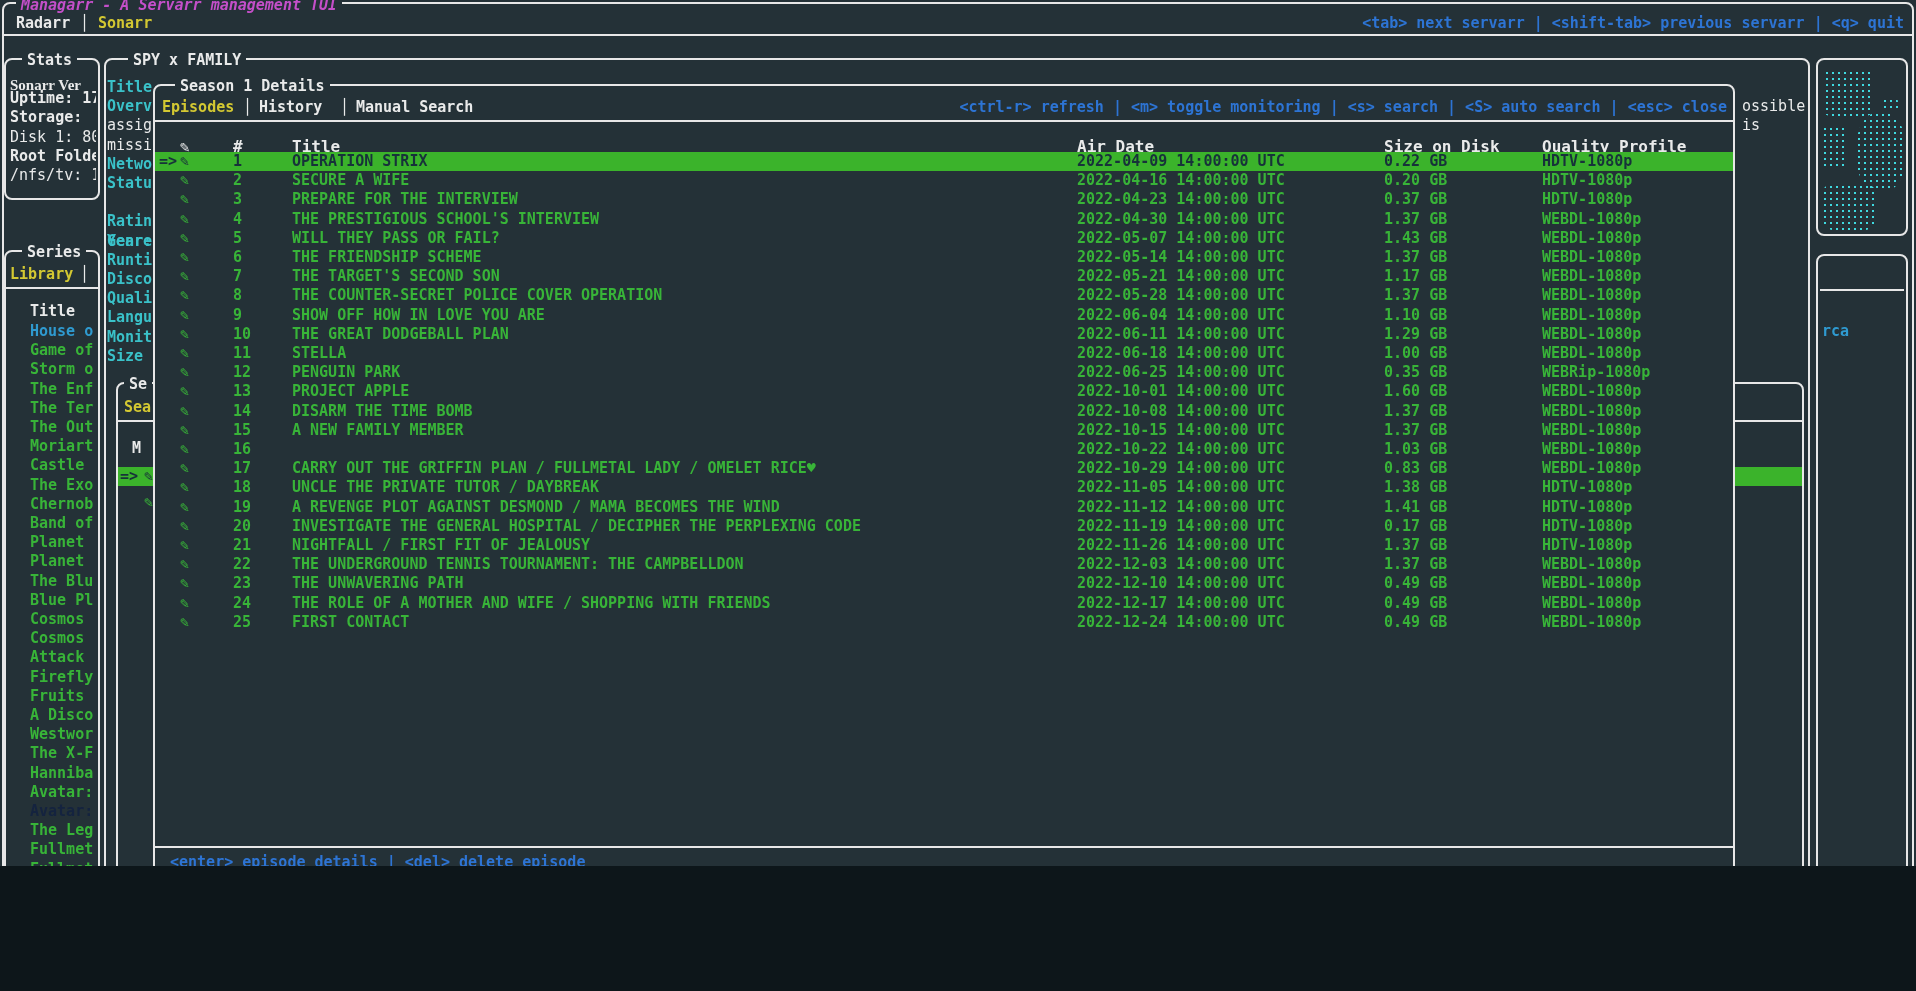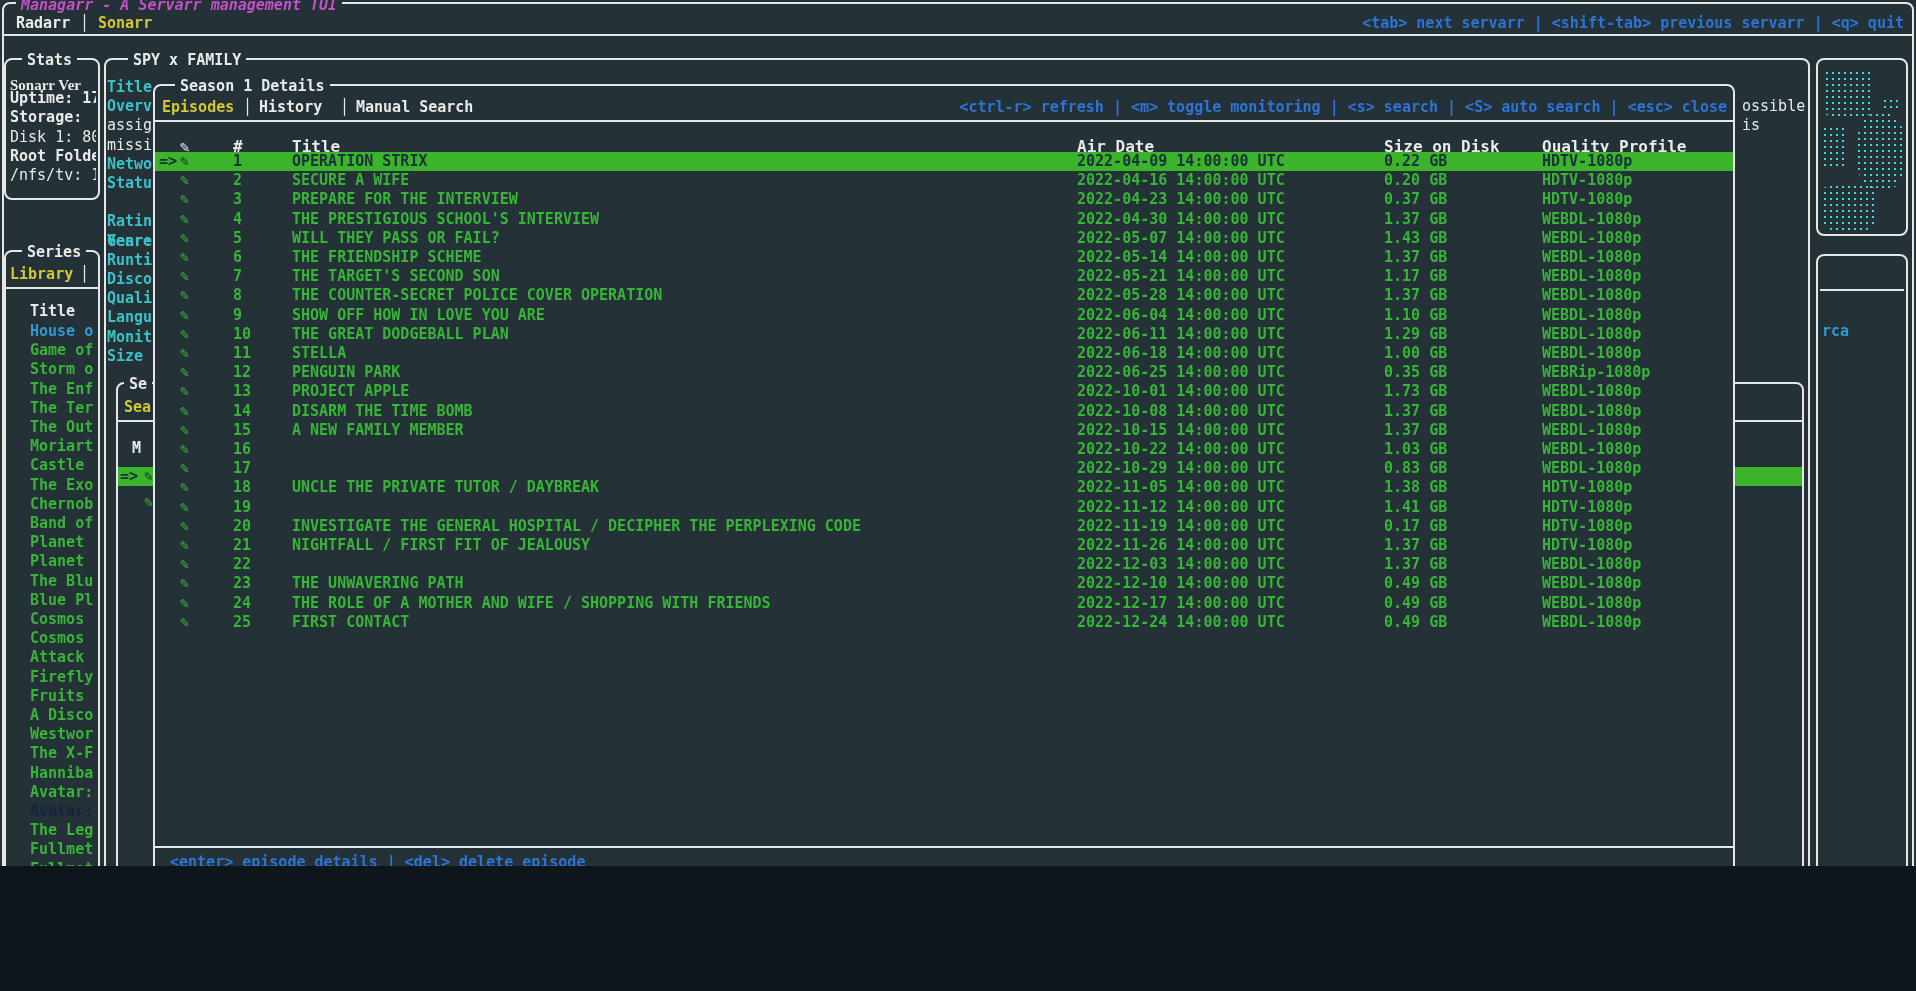--- a/index.html
+++ b/index.html
@@ -447,21 +447,21 @@
           <span class="c-sz">0.35 GB</span>
           <span class="c-qp">WEBRip-1080p</span>
         </div>
 
         <div class="ep-row" style="top: 230.4px;">
           
           <span class="c-ic">✎</span>
           <span class="c-num">13</span>
           <span class="c-ti">PROJECT APPLE</span>
           <span class="c-air">2022-10-01 14:00:00 UTC</span>
-          <span class="c-sz">1.73 GB</span>
+          <span class="c-sz">1.60 GB</span>
           <span class="c-qp">WEBDL-1080p</span>
         </div>
 
         <div class="ep-row" style="top: 249.6px;">
           
           <span class="c-ic">✎</span>
           <span class="c-num">14</span>
           <span class="c-ti">DISARM THE TIME BOMB</span>
           <span class="c-air">2022-10-08 14:00:00 UTC</span>
           <span class="c-sz">1.37 GB</span>
@@ -484,39 +484,41 @@
           <span class="c-num">16</span>
           <span class="c-air">2022-10-22 14:00:00 UTC</span>
           <span class="c-sz">1.03 GB</span>
           <span class="c-qp">WEBDL-1080p</span>
         </div>
 
         <div class="ep-row" style="top: 307.2px;">
           
           <span class="c-ic">✎</span>
           <span class="c-num">17</span>
+          <span class="c-ti">CARRY OUT THE GRIFFIN PLAN / FULLMETAL LADY / OMELET RICE♥</span>
           <span class="c-air">2022-10-29 14:00:00 UTC</span>
           <span class="c-sz">0.83 GB</span>
           <span class="c-qp">WEBDL-1080p</span>
         </div>
 
         <div class="ep-row" style="top: 326.4px;">
           
           <span class="c-ic">✎</span>
           <span class="c-num">18</span>
           <span class="c-ti">UNCLE THE PRIVATE TUTOR / DAYBREAK</span>
           <span class="c-air">2022-11-05 14:00:00 UTC</span>
           <span class="c-sz">1.38 GB</span>
           <span class="c-qp">HDTV-1080p</span>
         </div>
 
         <div class="ep-row" style="top: 345.6px;">
           
           <span class="c-ic">✎</span>
           <span class="c-num">19</span>
+          <span class="c-ti">A REVENGE PLOT AGAINST DESMOND / MAMA BECOMES THE WIND</span>
           <span class="c-air">2022-11-12 14:00:00 UTC</span>
           <span class="c-sz">1.41 GB</span>
           <span class="c-qp">HDTV-1080p</span>
         </div>
 
         <div class="ep-row" style="top: 364.8px;">
           
           <span class="c-ic">✎</span>
           <span class="c-num">20</span>
           <span class="c-ti">INVESTIGATE THE GENERAL HOSPITAL / DECIPHER THE PERPLEXING CODE</span>
@@ -532,20 +534,21 @@
           <span class="c-ti">NIGHTFALL / FIRST FIT OF JEALOUSY</span>
           <span class="c-air">2022-11-26 14:00:00 UTC</span>
           <span class="c-sz">1.37 GB</span>
           <span class="c-qp">HDTV-1080p</span>
         </div>
 
         <div class="ep-row" style="top: 403.2px;">
           
           <span class="c-ic">✎</span>
           <span class="c-num">22</span>
+          <span class="c-ti">THE UNDERGROUND TENNIS TOURNAMENT: THE CAMPBELLDON</span>
           <span class="c-air">2022-12-03 14:00:00 UTC</span>
           <span class="c-sz">1.37 GB</span>
           <span class="c-qp">WEBDL-1080p</span>
         </div>
 
         <div class="ep-row" style="top: 422.4px;">
           
           <span class="c-ic">✎</span>
           <span class="c-num">23</span>
           <span class="c-ti">THE UNWAVERING PATH</span>

